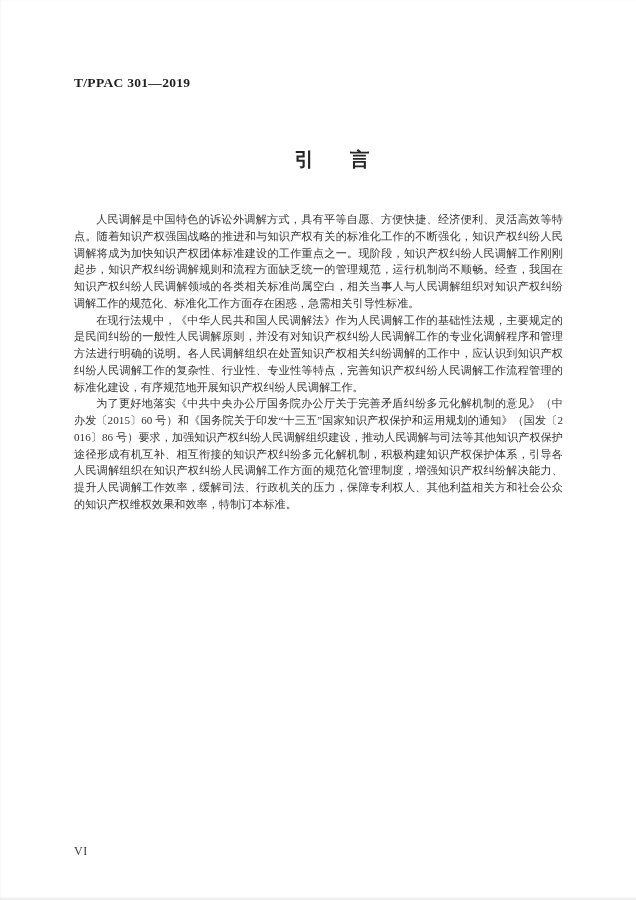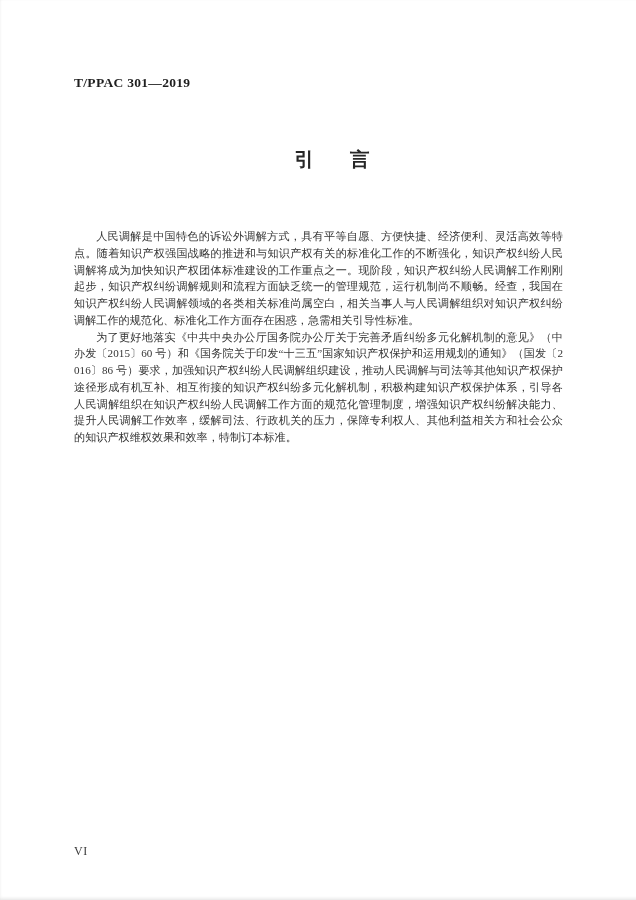--- a/index.html
+++ b/index.html
@@ -36,21 +36,21 @@
     justify-content: center;
     gap: 36px;
     font-family: "Liberation Sans", "DejaVu Sans", sans-serif;
     font-size: 19.5px;
     font-weight: 600;
     color: #262626;
   }
   .body-text {
     position: absolute;
     left: 74px;
-    top: 228px;
+    top: 211px;
     width: 489px;
   }
   .body-text p {
     margin: 0;
     font-size: 11.1px;
     line-height: 16.75px;
     text-align: justify;
     text-justify: inter-ideograph;
     text-indent: 2em;
     letter-spacing: 0.05px;
@@ -73,18 +73,19 @@
 
   <div class="doc-number">T/PPAC 301—2019</div>
 
   <div class="doc-title">
     <span>引</span>
     <span>言</span>
   </div>
 
   <div class="body-text">
     <p>人民调解是中国特色的诉讼外调解方式，具有平等自愿、方便快捷、经济便利、灵活高效等特点。随着知识产权强国战略的推进和与知识产权有关的标准化工作的不断强化，知识产权纠纷人民调解将成为加快知识产权团体标准建设的工作重点之一。现阶段，知识产权纠纷人民调解工作刚刚起步，知识产权纠纷调解规则和流程方面缺乏统一的管理规范，运行机制尚不顺畅。经查，我国在知识产权纠纷人民调解领域的各类相关标准尚属空白，相关当事人与人民调解组织对知识产权纠纷调解工作的规范化、标准化工作方面存在困惑，急需相关引导性标准。</p>
+    <p>在现行法规中，《中华人民共和国人民调解法》作为人民调解工作的基础性法规，主要规定的是民间纠纷的一般性人民调解原则，并没有对知识产权纠纷人民调解工作的专业化调解程序和管理方法进行明确的说明。各人民调解组织在处置知识产权相关纠纷调解的工作中，应认识到知识产权纠纷人民调解工作的复杂性、行业性、专业性等特点，完善知识产权纠纷人民调解工作流程管理的标准化建设，有序规范地开展知识产权纠纷人民调解工作。</p>
     <p>为了更好地落实《中共中央办公厅国务院办公厅关于完善矛盾纠纷多元化解机制的意见》（中办发〔2015〕60 号）和《国务院关于印发“十三五”国家知识产权保护和运用规划的通知》（国发〔2016〕86 号）要求，加强知识产权纠纷人民调解组织建设，推动人民调解与司法等其他知识产权保护途径形成有机互补、相互衔接的知识产权纠纷多元化解机制，积极构建知识产权保护体系，引导各人民调解组织在知识产权纠纷人民调解工作方面的规范化管理制度，增强知识产权纠纷解决能力、提升人民调解工作效率，缓解司法、行政机关的压力，保障专利权人、其他利益相关方和社会公众的知识产权维权效果和效率，特制订本标准。</p>
   </div>
 
   <div class="page-number">VI</div>
 
 </div>
 
 </body></html>

